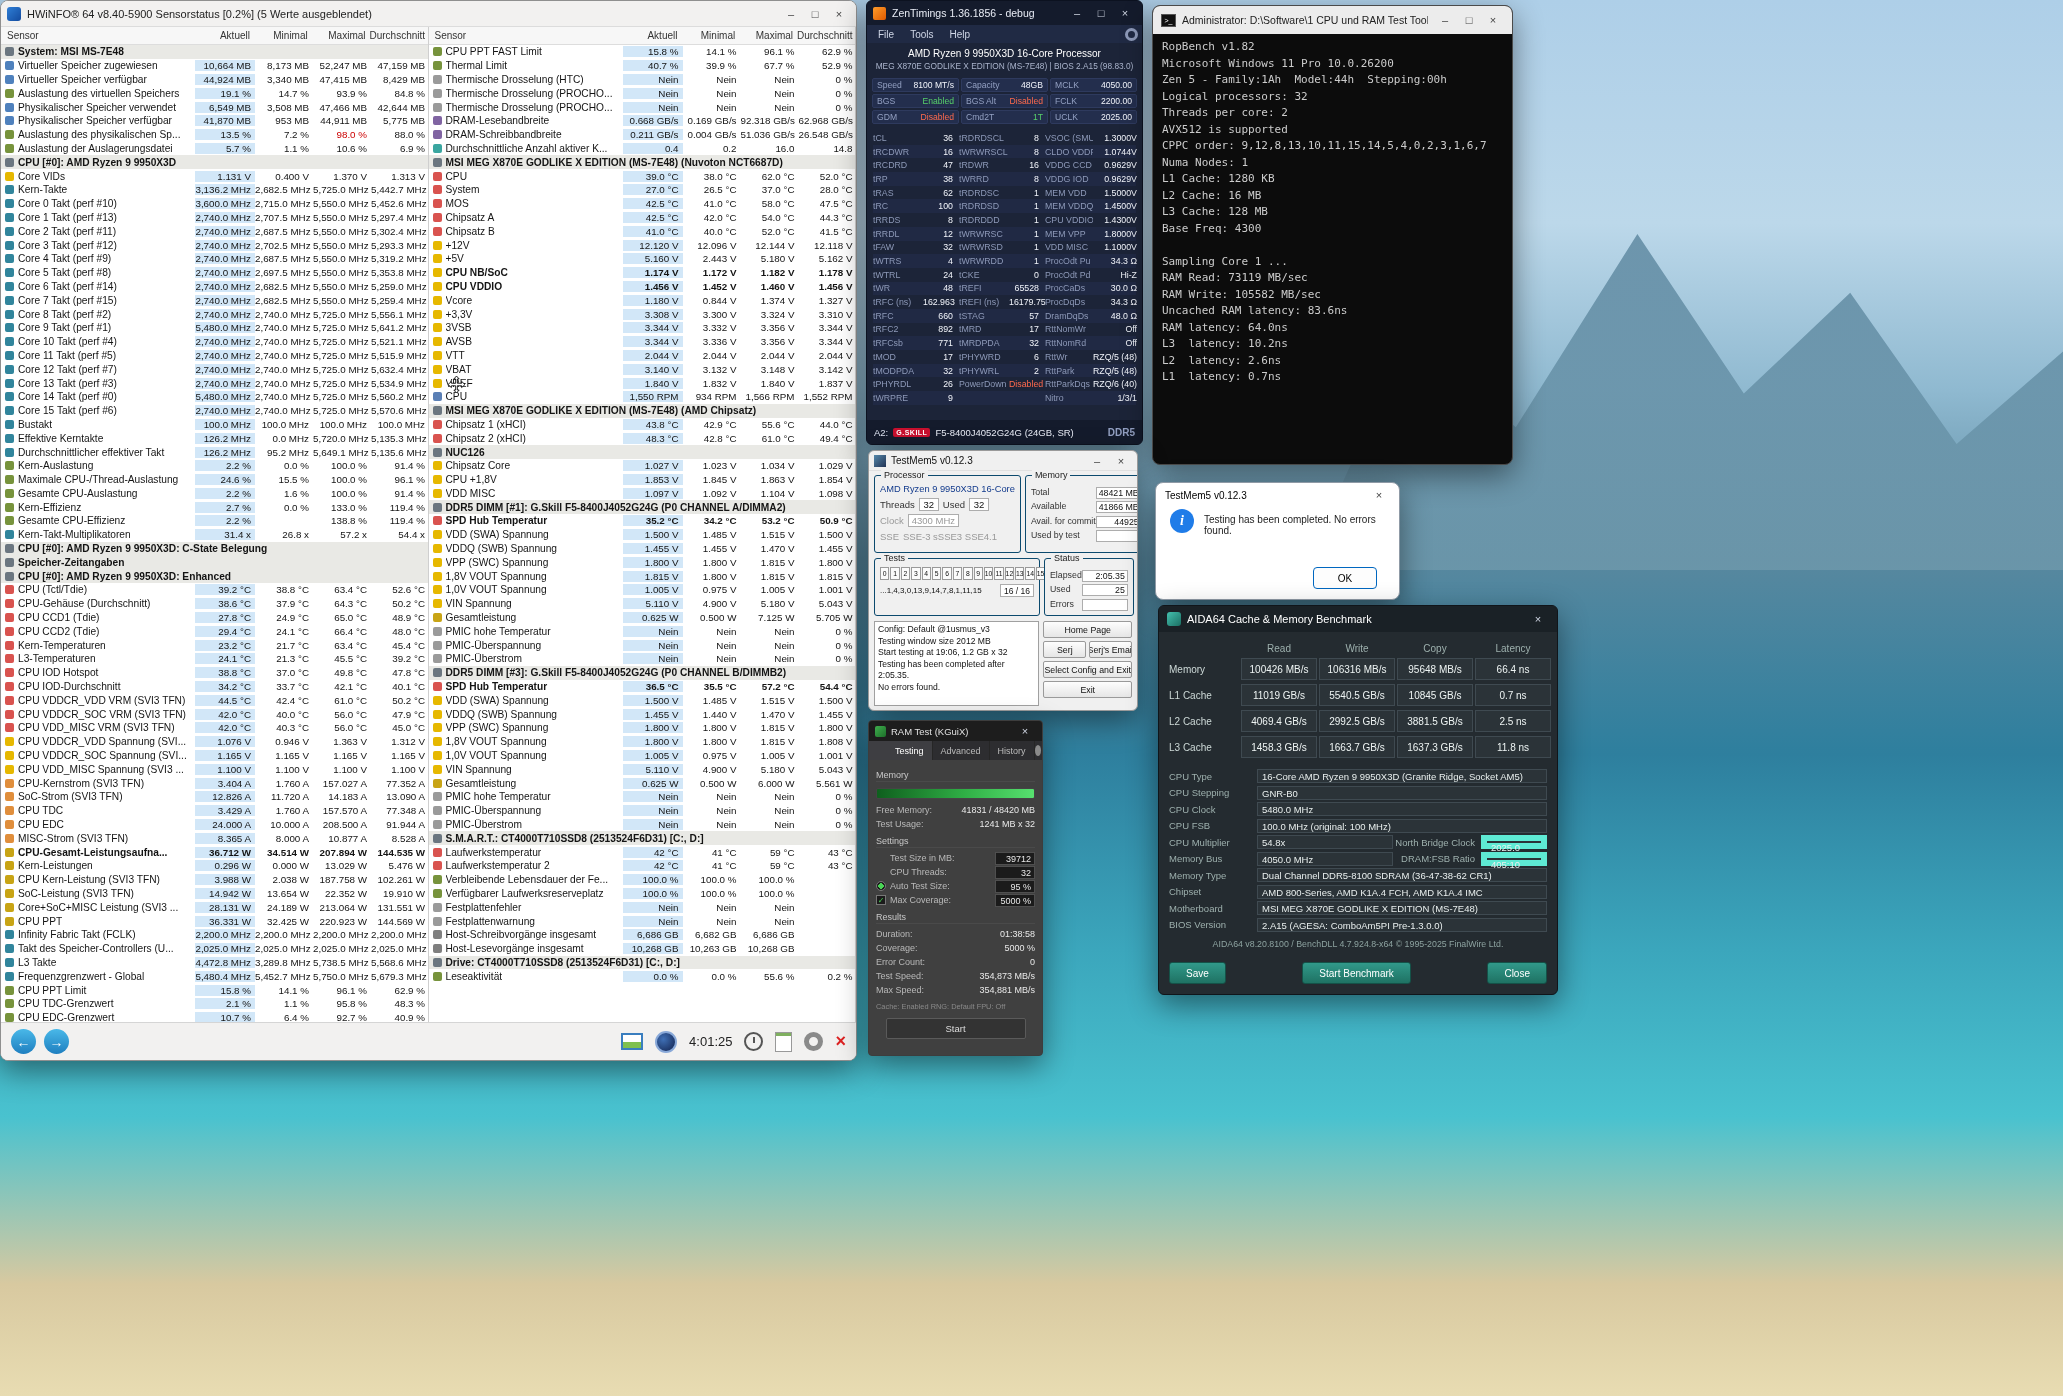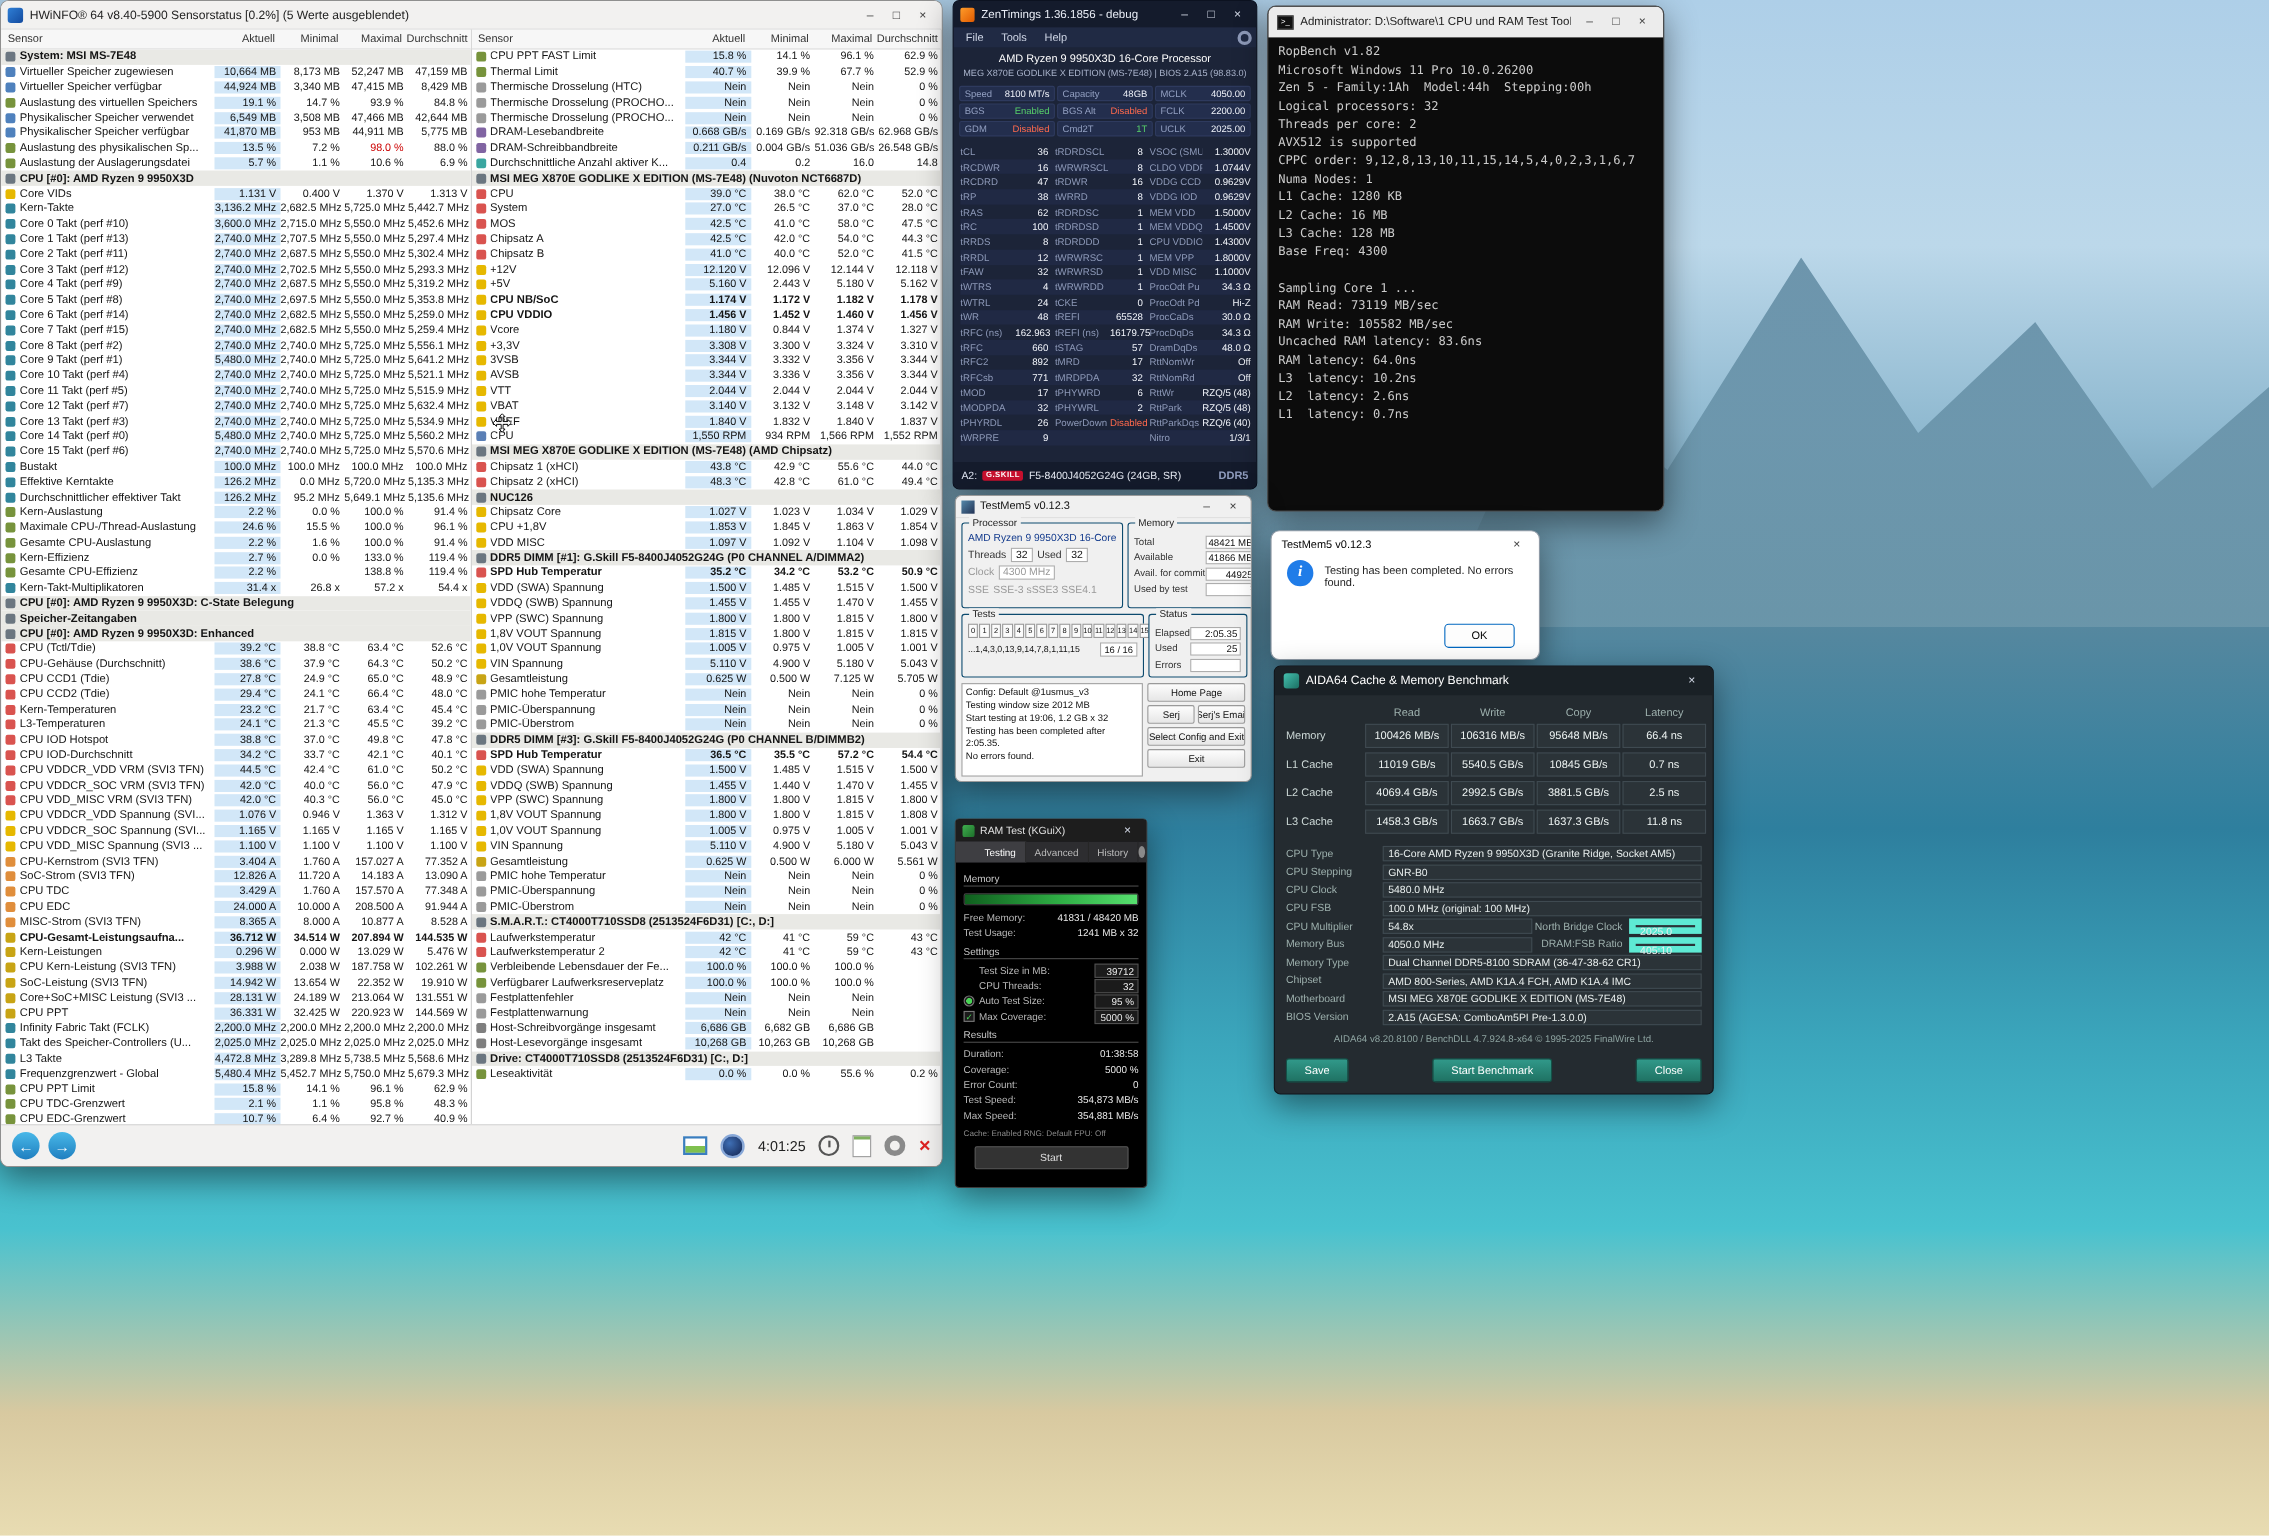--- a/index.html
+++ b/index.html
@@ -127,21 +127,21 @@
   .tmd{left:1155px;top:482px;width:245px;height:118px;background:#fff;border:1px solid #8f9aa6;border-radius:8px;display:flex;flex-direction:column;}
   .tmd-title{height:24px;display:flex;align-items:center;padding:0 9px;font-size:10px;flex:none;}
   .tmd-title .ttl{flex:1;}
   .tmd-body{flex:1;display:flex;align-items:flex-start;gap:10px;padding:2px 14px;}
   .info-ico{width:24px;height:24px;border-radius:50%;background:#1f7ce8;color:#fff;font-size:14px;font-weight:bold;font-style:italic;display:flex;align-items:center;justify-content:center;font-family:"Liberation Serif",serif;flex:none;}
   .tmd-msg{font-size:10px;color:#222;padding-top:5px;}
   .tmd-foot{height:34px;display:flex;justify-content:flex-end;align-items:center;padding:0 22px 8px;flex:none;}
   .okbtn{width:64px;height:22px;background:#fdfdfd;border:1px solid #0067c0;border-radius:4px;font-size:10px;display:flex;align-items:center;justify-content:center;}
 
   
-  .kg{left:868px;top:720px;width:175px;height:336px;background:#000000;color:#cfcfcf;border:1px solid #3d3d3d;display:flex;flex-direction:column;font-size:9px;border-radius:4px;margin-top:24px;}
+  .kg{left:868px;top:720px;width:175px;height:336px;background:#404040;color:#cfcfcf;border:1px solid #3d3d3d;display:flex;flex-direction:column;font-size:9px;border-radius:4px;}
   .kg-title{height:20px;background:#1d1d1d;display:flex;align-items:center;gap:5px;padding:0 6px;flex:none;}
   .kico{width:11px;height:11px;background:linear-gradient(135deg,#3fae4e,#1d6f2a);border-radius:2px;flex:none;}
   .kg-title .ttl{flex:1;font-size:9.5px;color:#e0e0e0;}
   .kg-tabs{height:19px;background:#2d2d30;display:flex;align-items:stretch;flex:none;}
   .ktab{padding:0 8px;display:flex;align-items:center;color:#bbb;border-right:1px solid #262626;font-size:9px;}
   .ktab.active{background:#3e3e42;color:#fff;padding-left:26px;}
   .kg-gear{margin-left:auto;align-self:center;margin-right:6px;width:11px;height:11px;border-radius:50%;border:3px solid #8a8a8a;}
   .kg-body{flex:1;padding:5px 7px;display:flex;flex-direction:column;}
   .ksec{color:#c8c8c8;border-bottom:1px solid #4a4a4a;padding-bottom:1px;margin:5px 0 3px;font-size:9px;}
   .kbar{height:11px;border:1px solid #444;background:linear-gradient(90deg,#0f5f1e,#2fae45 55%,#57e06f);margin:3px 0 4px;border-radius:2px;}

